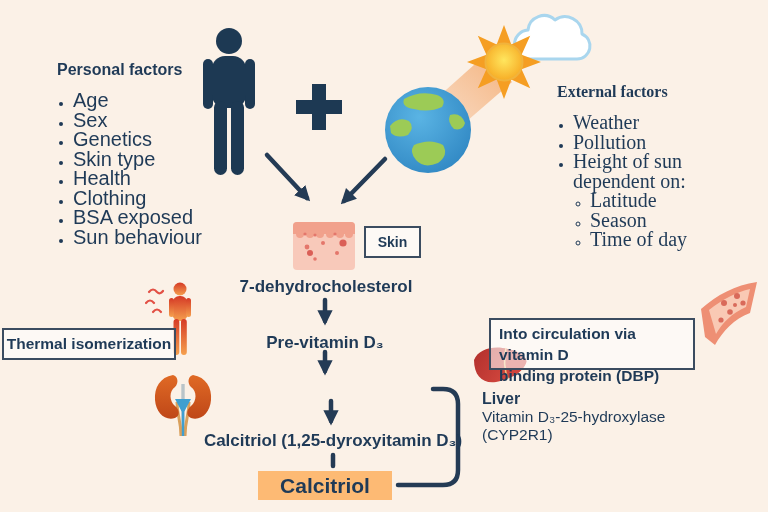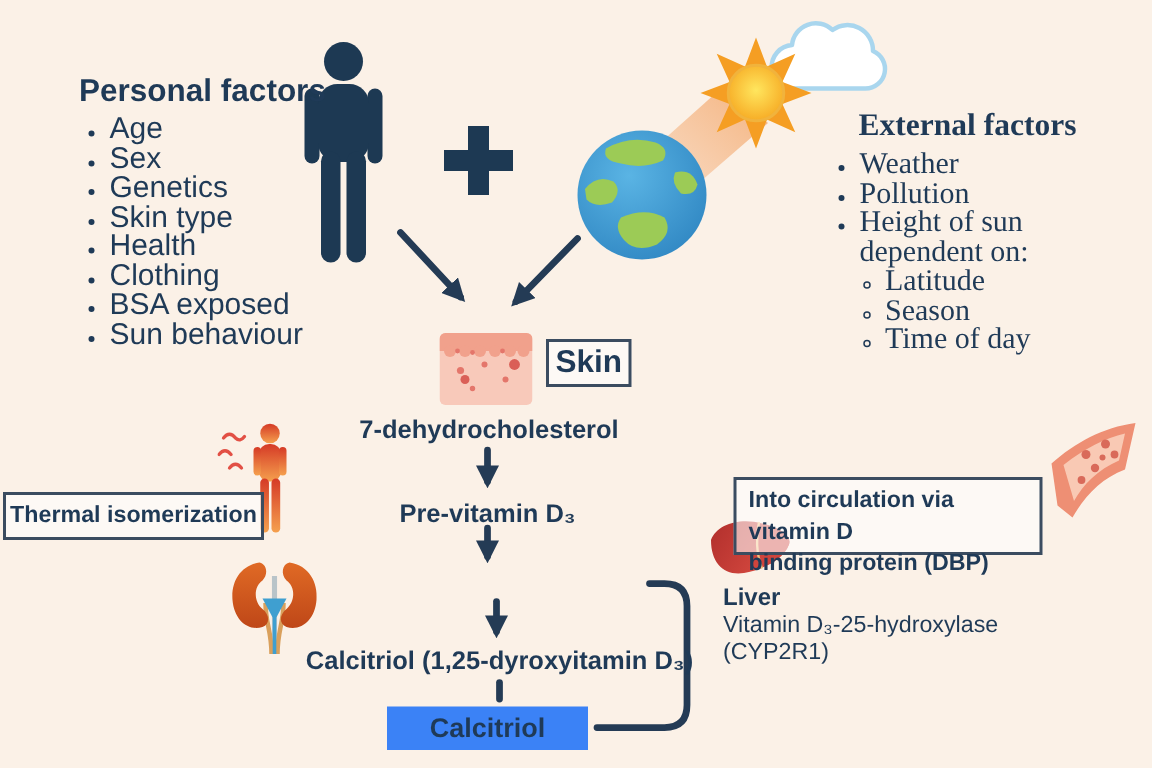--- a/index.html
+++ b/index.html
@@ -13,30 +13,30 @@
   svg{display:block;}
   .flow-label{
     position:absolute; transform:translateX(-50%);
     font-weight:bold; font-size:17px; white-space:nowrap; color:#1f3a57;
   }
   .outline-box{
     position:absolute; border:2.5px solid #3b4c60; background:rgba(255,255,255,0.6);
     font-weight:bold; color:#1f3a57; box-sizing:border-box;
   }
   .center-box{display:flex; align-items:center; justify-content:center;}
-  .factors h2{margin:0; font-size:21px; font-weight:bold;text-align:center;}
+  .factors h2{margin:12px; font-size:16px; font-weight:bold;}
   .factors ul{margin:4px 0 0 0; padding-left:28px; list-style:disc;}
   .factors li{font-size:20px; line-height:19.5px;}
   .factors li::marker{color:#1f3a57; font-size:12px;}
   ul.sub{list-style:circle; padding-left:17px; margin:0;}
   ul.sub li::marker{color:#1f3a57;}
   #external-factors ul.main-list{width:122px;}
   .calcitriol-box{
-    position:absolute; background:#3b82f6; color:#1f3a57;
-    font-weight:bold; font-size:18px;
+    position:absolute; background:#fdba74; color:#1f3a57;
+    font-weight:bold; font-size:21px;
   }
   .liver-text div{line-height:18px;}
   .liver-text .bold{font-weight:bold; font-size:16px;}
   .liver-text .reg{font-size:15.5px;}
   .circ-text{padding:3px 8px; font-size:15.5px; line-height:21px;}
 </style>
 </head>
 <body>
 
 <div id="canvas">
@@ -224,21 +224,21 @@
         <span>Height of sun dependent on:</span>
         <ul class="sub">
           <li>Latitude</li>
           <li>Season</li>
           <li>Time of day</li>
         </ul>
       </li>
     </ul>
   </div>
 
-  <div class="outline-box center-box" style="left:364px;top:226px;width:57px;height:32px;font-size:21px;">
+  <div class="outline-box center-box" style="left:364px;top:226px;width:57px;height:32px;font-size:14px;">
     <span>Skin</span>
   </div>
 
   <div class="flow-label" style="left:326px;top:277px;">7-dehydrocholesterol</div>
   <div class="flow-label" style="left:325px;top:333px;text-align:right;">Pre-vitamin D₃</div>
   <div class="flow-label" style="left:333px;top:431px;">Calcitriol (1,25-dyroxyitamin D₃)</div>
 
   <div class="calcitriol-box center-box" style="left:258px;top:471px;width:134px;height:29px;">
     <span>Calcitriol</span>
   </div>

